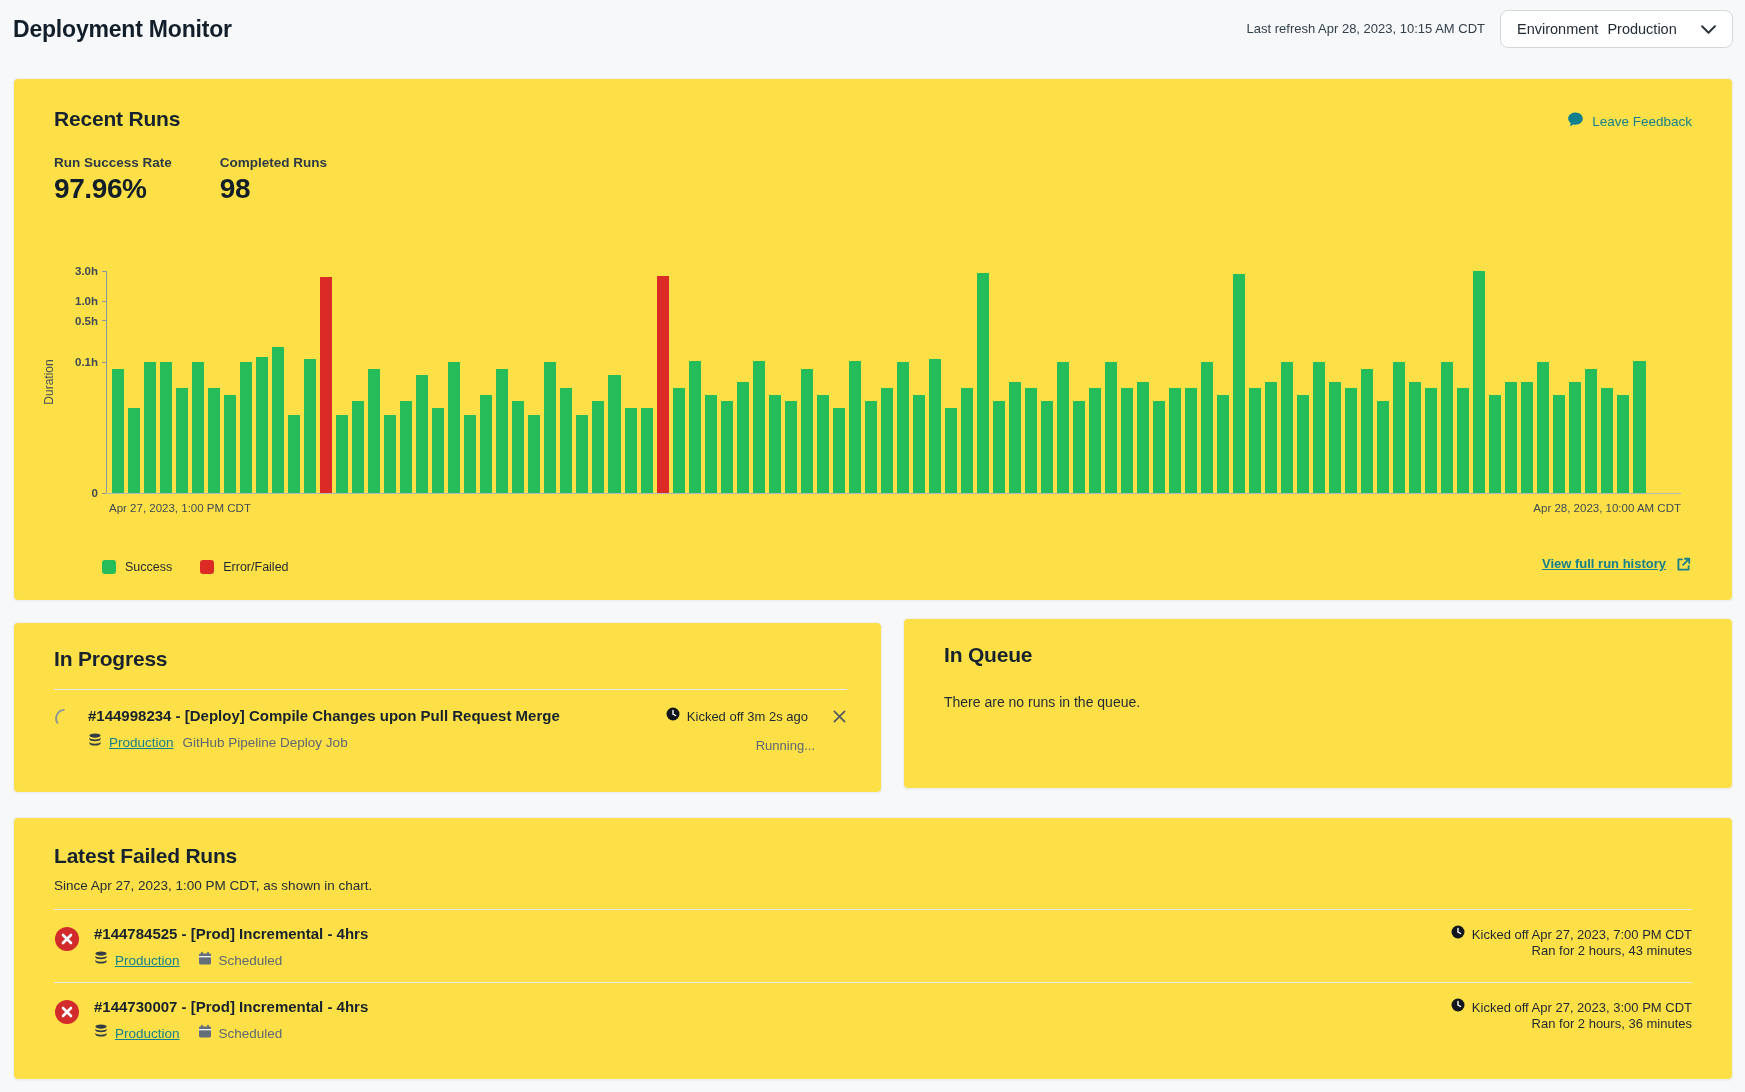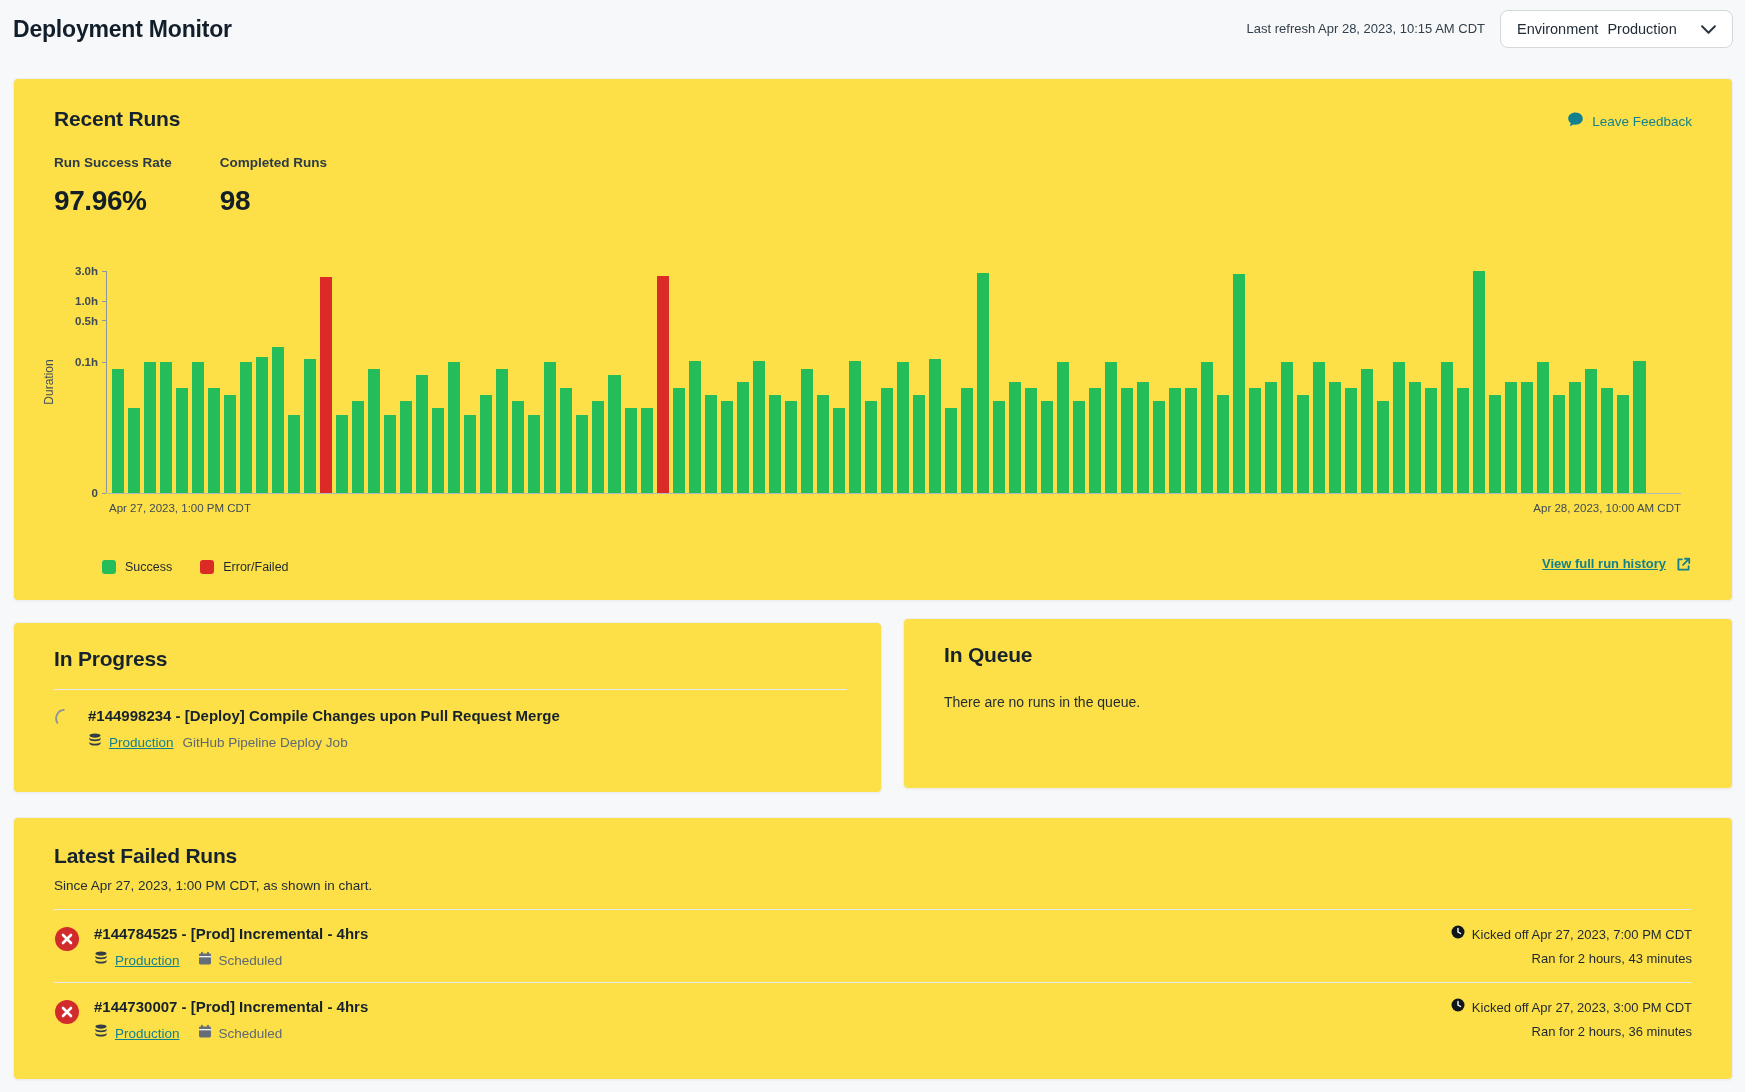--- a/index.html
+++ b/index.html
@@ -35,21 +35,21 @@
   .card-progress{left:13px;top:622px;width:869px;height:171px;}
   .card-queue{left:903px;top:618px;width:830px;height:171px;}
   .card-failed{left:13px;top:817px;width:1720px;height:263px;}
   .card-title{font-size:21px;font-weight:700;color:#16232e;letter-spacing:-0.2px;}
   .divider{height:1px;background:var(--line);}
   
   .card-recent{padding:28px 40px;}
   .feedback{position:absolute;top:32px;right:40px;display:flex;align-items:center;gap:8px;color:var(--teal);font-size:13.5px;cursor:pointer;}
   .stats{display:flex;gap:48px;margin-top:24px;}
   .stat-label{font-size:13.5px;font-weight:700;color:#2c3a46;}
-  .stat-value{font-size:28px;font-weight:700;color:#121e28;margin-top:15px;letter-spacing:-0.4px;}
+  .stat-value{font-size:28px;font-weight:700;color:#121e28;margin-top:3px;letter-spacing:-0.4px;}
   .chart{position:absolute;left:92px;top:192px;width:1575px;height:222px;}
   .plot{position:absolute;left:0;top:0;right:0;bottom:0;border-left:1.5px solid #8d969d;}
   .plot-baseline{position:absolute;left:0;right:0;bottom:-1px;height:1px;background:#b3b9bd;}
   .bars{position:absolute;left:5px;bottom:0;top:0;width:1533px;display:flex;align-items:flex-end;gap:4px;}
   .bar{flex:1 1 0;background:var(--green);}
   .ytick{position:absolute;right:calc(100% + 9px);transform:translateY(-50%);font-size:11.5px;font-weight:600;color:#3f4a53;white-space:nowrap;}
   .ytick-mark{position:absolute;left:-5px;width:4px;height:1px;background:#8d969d;}
   .ylabel-wrap{position:absolute;left:-66px;top:0;height:100%;width:18px;display:flex;align-items:center;justify-content:center;}
   .ylabel-wrap span{transform:rotate(-90deg);white-space:nowrap;font-size:12px;color:#454f58;}
   .xlabel{position:absolute;top:calc(100% + 9px);font-size:11.5px;color:#3f4a53;white-space:nowrap;}
@@ -77,21 +77,21 @@
   .close-btn{margin-left:17px;cursor:pointer;display:flex;}
   .running{margin-top:13px;margin-right:32px;font-size:13px;color:var(--gray);}
   .queue-empty{margin-top:27px;font-size:14px;color:#1f2a34;}
   
   .card-failed{padding:26px 40px;}
   .failed-sub{margin-top:10px;font-size:13.5px;color:#222d37;}
   .card-failed .divider{margin-top:16px;}
   .frow{display:flex;align-items:flex-start;padding:15px 0 13px;}
   .frow + .frow{border-top:1px solid var(--line);}
   .fbadge{flex:none;margin-right:14px;margin-top:1px;display:flex;}
-  .ranfor{margin-top:8px;font-size:13px;color:#1d2731;}
+  .ranfor{font-size:13px;color:#1d2731;}
 </style>
 </head>
 <body>
 
 <div class="header">
   <div class="page-title">Deployment Monitor</div>
   <div class="last-refresh">Last refresh Apr 28, 2023, 10:15 AM CDT</div>
   <div class="env-select">
     <span class="lbl">Environment</span>
     <span class="val">Production</span>
@@ -288,20 +288,37 @@
                 <ellipse cx="7" cy="2.6" rx="5.6" ry="2.1"></ellipse>
                 <path d="M1.4 4.5c0 1.1 2.5 2 5.6 2s5.6-.9 5.6-2v1.7c0 1.1-2.5 2-5.6 2s-5.6-.9-5.6-2z"></path>
                 <path d="M1.4 8.7c0 1.1 2.5 2 5.6 2s5.6-.9 5.6-2v1.8c0 1.2-2.5 2.1-5.6 2.1s-5.6-.9-5.6-2.1z"></path>
               </svg>
           </span>
           <span class="env-link">Production</span>
         </div>
         <span class="muted">GitHub Pipeline Deploy Job</span>
       </div>
     </div>
+    <div class="run-right">
+      <div class="kick-row">
+        <span>
+          <svg width="14" height="14" viewBox="0 0 14 14">
+              <circle cx="7" cy="7" r="6.5" fill="#10161b"></circle>
+              <path d="M7 3.4V7l2.6 1.5" stroke="#fff" stroke-width="1.4" fill="none" stroke-linecap="round"></path>
+            </svg>
+        </span>
+        <span class="kick-text">Kicked off 3m 2s ago</span>
+        <span class="close-btn">
+          <svg width="15" height="15" viewBox="0 0 14 14" stroke="#4e575f" stroke-width="1.5" stroke-linecap="round">
+              <path d="M2.2 2.2l9.6 9.6M11.8 2.2l-9.6 9.6"></path>
+            </svg>
+        </span>
+      </div>
+      <div class="running">Running...</div>
+    </div>
   </div>
 </div>
 
 <div class="card card-queue">
   <div class="card-title">In Queue</div>
   <div class="queue-empty">There are no runs in the queue.</div>
 </div>
 
 <div class="card card-failed">
   <div class="card-title">Latest Failed Runs</div>

